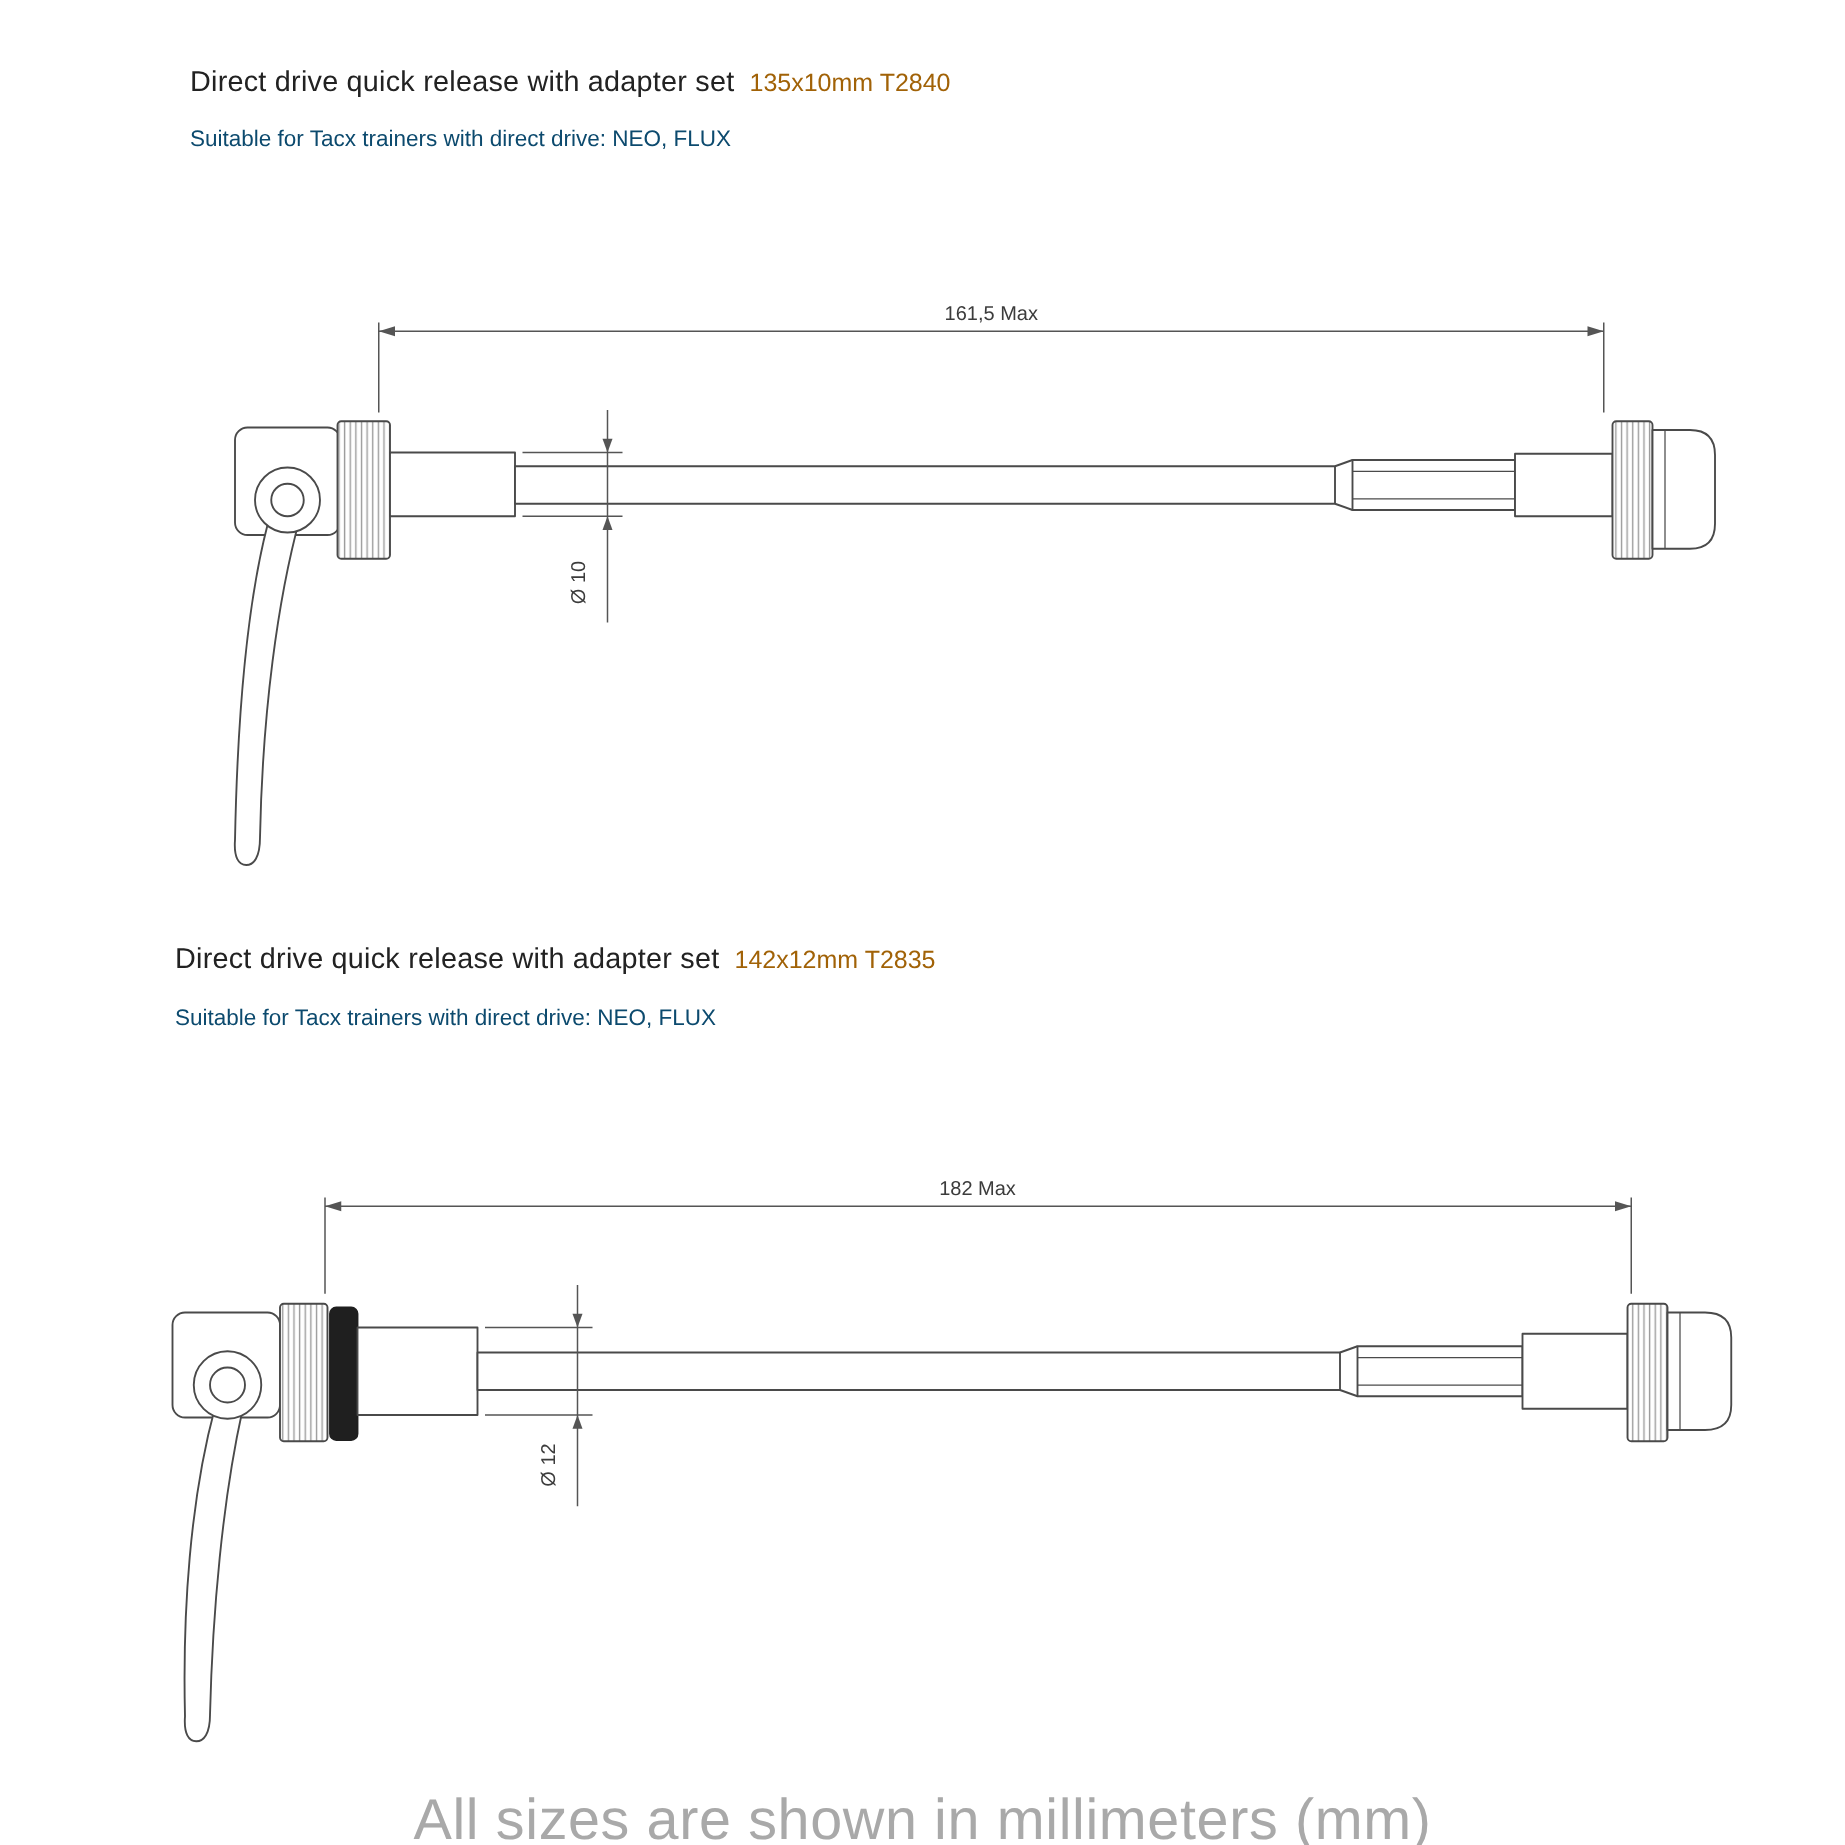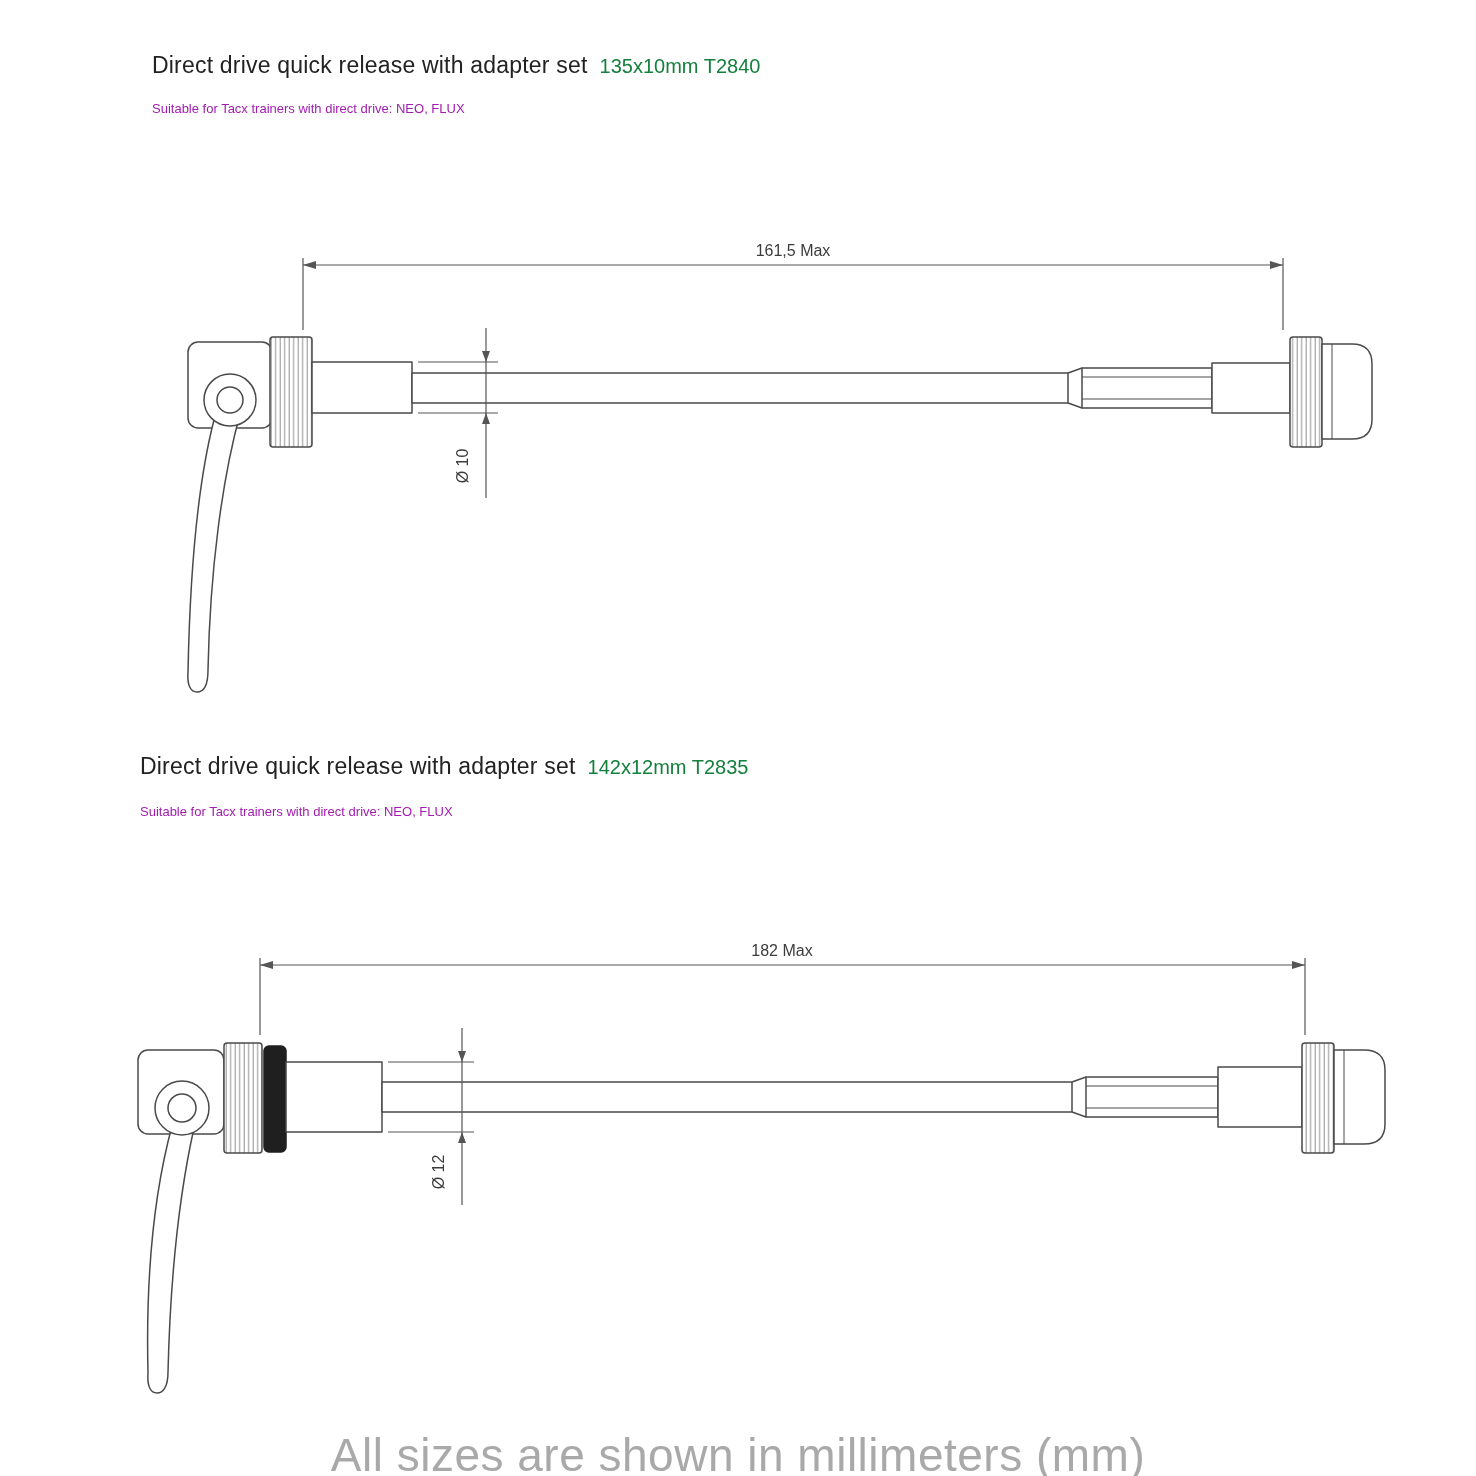--- a/index.html
+++ b/index.html
@@ -4,22 +4,22 @@
 <style>
   * { margin:0; padding:0; box-sizing:border-box; }
   html,body { background:#ffffff; }
   body {
     width:1476px; height:1476px;
     position:relative; overflow:hidden;
     font-family:"Liberation Sans", sans-serif;
   }
   .header { position:absolute; white-space:nowrap; }
   .title   { font-size:23px; font-weight:400; color:#222222; letter-spacing:0.2px; }
-  .variant { font-size:20px; font-weight:400; color:#15803d; margin-left:12px; }
-  .subtitle{ position:absolute; font-size:13px; color:#a21caf; white-space:nowrap; }
+  .variant { font-size:20px; font-weight:400; color:#a16207; margin-left:12px; }
+  .subtitle{ position:absolute; font-size:18px; color:#0c4a6e; white-space:nowrap; }
   .drawing { position:absolute; left:0; }
   .dim-label { font-size:16px; fill:#3c3c3c; font-family:"Liberation Sans", sans-serif; }
   .footer {
     position:absolute; top:1432px; left:0; width:100%;
     text-align:center; font-size:46px; line-height:1; color:#a9a9a9;
     letter-spacing:0.5px; white-space:nowrap;
   }
 </style>
 </head>
 <body>

